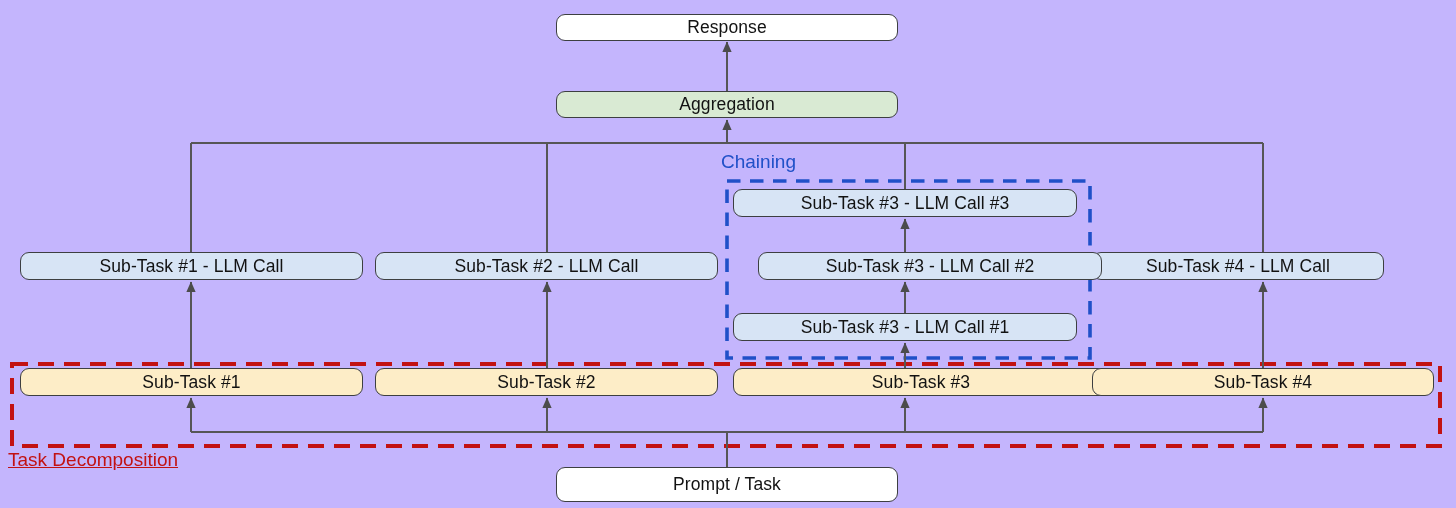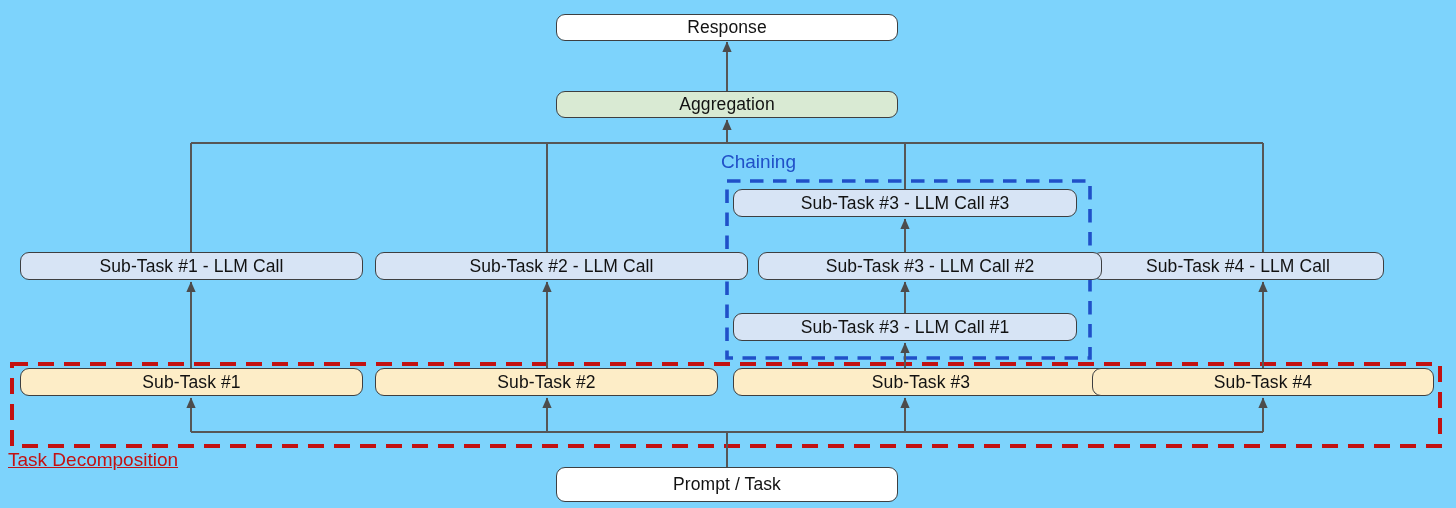--- a/index.html
+++ b/index.html
@@ -5,21 +5,21 @@
   html, body {
     margin: 0;
     padding: 0;
     background: #ffffff;
     font-family: "Liberation Sans", "DejaVu Sans", sans-serif;
   }
   .canvas {
     position: relative;
     width: 1456px;
     height: 508px;
-    background: #7dd3fc;
+    background: #c4b5fd;
     overflow: hidden;
   }
   .connector-layer {
     position: absolute;
     left: 0; top: 0;
     width: 1456px; height: 508px;
     z-index: 1;
   }
   .node {
     position: absolute;
@@ -93,21 +93,21 @@
       <path d="M1263,432 V398" marker-end="url(#ah)"></path>
     </g>
   </svg>
 
   <div class="node" style="left:556px; top:14px; width:342px; height:27px;">Response</div>
 
   <div class="node fill-green" style="left:556px; top:91px; width:342px; height:27px;">Aggregation</div>
 
   <div class="node fill-blue" style="left:20px; top:252px; width:343px; height:28px;">Sub-Task #1 - LLM Call</div>
 
-  <div class="node fill-blue" style="left:375px; top:252px; width:373px; height:28px;">Sub-Task #2 - LLM Call</div>
+  <div class="node fill-blue" style="left:375px; top:252px; width:343px; height:28px;">Sub-Task #2 - LLM Call</div>
 
   <div class="node fill-blue" style="left:1092px; top:252px; width:292px; height:28px;">Sub-Task #4 - LLM Call</div>
 
   <div class="group-label blue" style="left:721px; top:151px;">Chaining</div>
 
   <div class="node fill-blue" style="left:733px; top:189px; width:344px; height:28px;border-radius:9px;">Sub-Task #3 - LLM Call #3</div>
 
   <div class="node fill-blue" style="left:758px; top:252px; width:344px; height:28px;">Sub-Task #3 - LLM Call #2</div>
 
   <div class="node fill-blue" style="left:733px; top:313px; width:344px; height:28px;">Sub-Task #3 - LLM Call #1</div>

